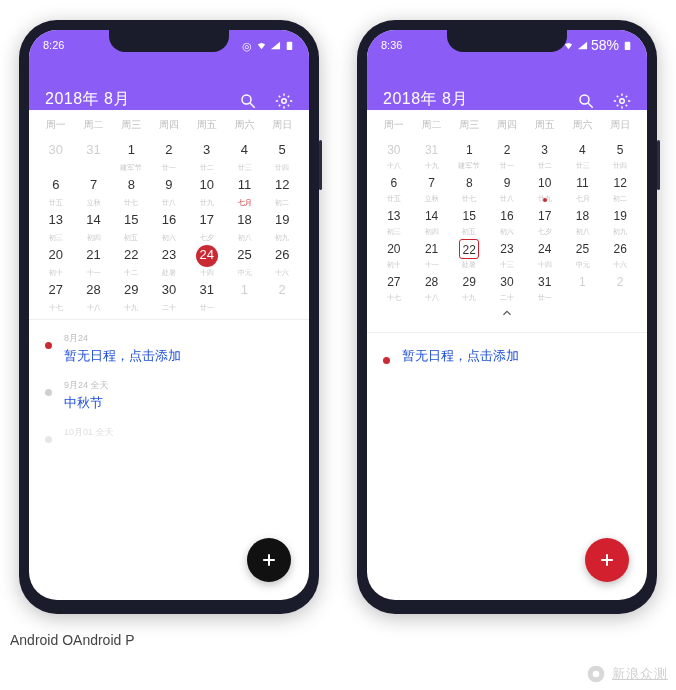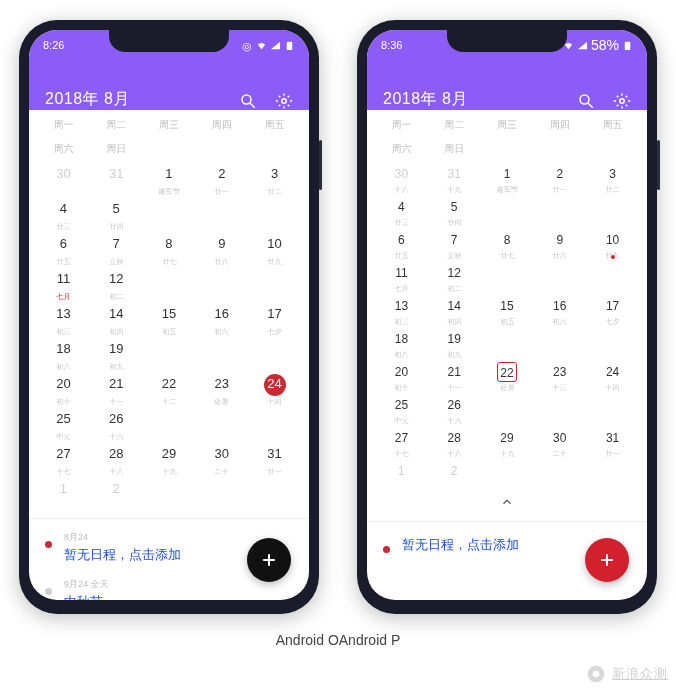--- a/index.html
+++ b/index.html
@@ -57,21 +57,21 @@
   .status-right svg, .status-right .glyph { width:11px;height:11px;fill:#fff;color:#fff; }
   .toolbar {
     height: 54px;display:flex;align-items:flex-end;justify-content:space-between;
     padding: 0 16px 0;
   }
   .title { font-size:16px;font-weight:500;letter-spacing:.5px; }
   .tool-icons { display:flex;gap:18px;align-items:center; }
   .tool-icons svg { width:18px;height:18px;stroke:#fff;fill:none;stroke-width:2; }
 
   .calendar { padding: 4px 8px 2px; }
-  .dow-row, .week { display:grid;grid-template-columns:repeat(5,1fr); }
+  .dow-row, .week { display:grid;grid-template-columns:repeat(7,1fr); }
   .dow { text-align:center;font-size:10px;color:#bdbdbd;padding:4px 0 6px; }
   .day {
     text-align:center;padding:2px 0 1px;position:relative;
     min-height:34px;
   }
   .day .num { font-size:13px;color:#333;display:inline-block;line-height:20px;width:22px;height:22px;border-radius:50%; }
   .day.dim .num { color:#cfcfcf; }
   .day .sub { display:block;font-size:8px;color:#c7c7c7;line-height:9px;margin-top:1px;transform:scale(.9); }
   .day.mark .sub { color:#c92a34; }
   .day.today-circle .num { background:#c92a34;color:#fff; }
@@ -98,21 +98,21 @@
   .linkline{ text-align:center;color:#c92a34;font-size:12px;padding:10px 0; }
 
   .fab {
     position:absolute;right:18px;bottom:18px;width:44px;height:44px;border-radius:50%;
     display:flex;align-items:center;justify-content:center;box-shadow:0 3px 8px rgba(0,0,0,.25);
   }
   .fab.black{background:#111;color:#fff;}
   .fab.red{background:#d3202f;color:#fff;}
   .fab svg{width:20px;height:20px;stroke:currentColor;stroke-width:2.4;fill:none;}
 
-  .caption-row{display:flex;justify-content:center;padding:18px 10px 0;font-size:14px;color:#444;}
+  .caption-row{display:flex;justify-content:flex-start;padding:18px 10px 0;font-size:14px;color:#444;}
 
   .watermark{
     position:absolute;right:8px;bottom:6px;display:flex;align-items:center;gap:6px;
     color:#d0d0d0;font-size:13px;letter-spacing:1px;text-decoration:underline;
   }
   .watermark svg{width:20px;height:20px;fill:#d8d8d8;}
 </style>
 </head>
 <body>
 

